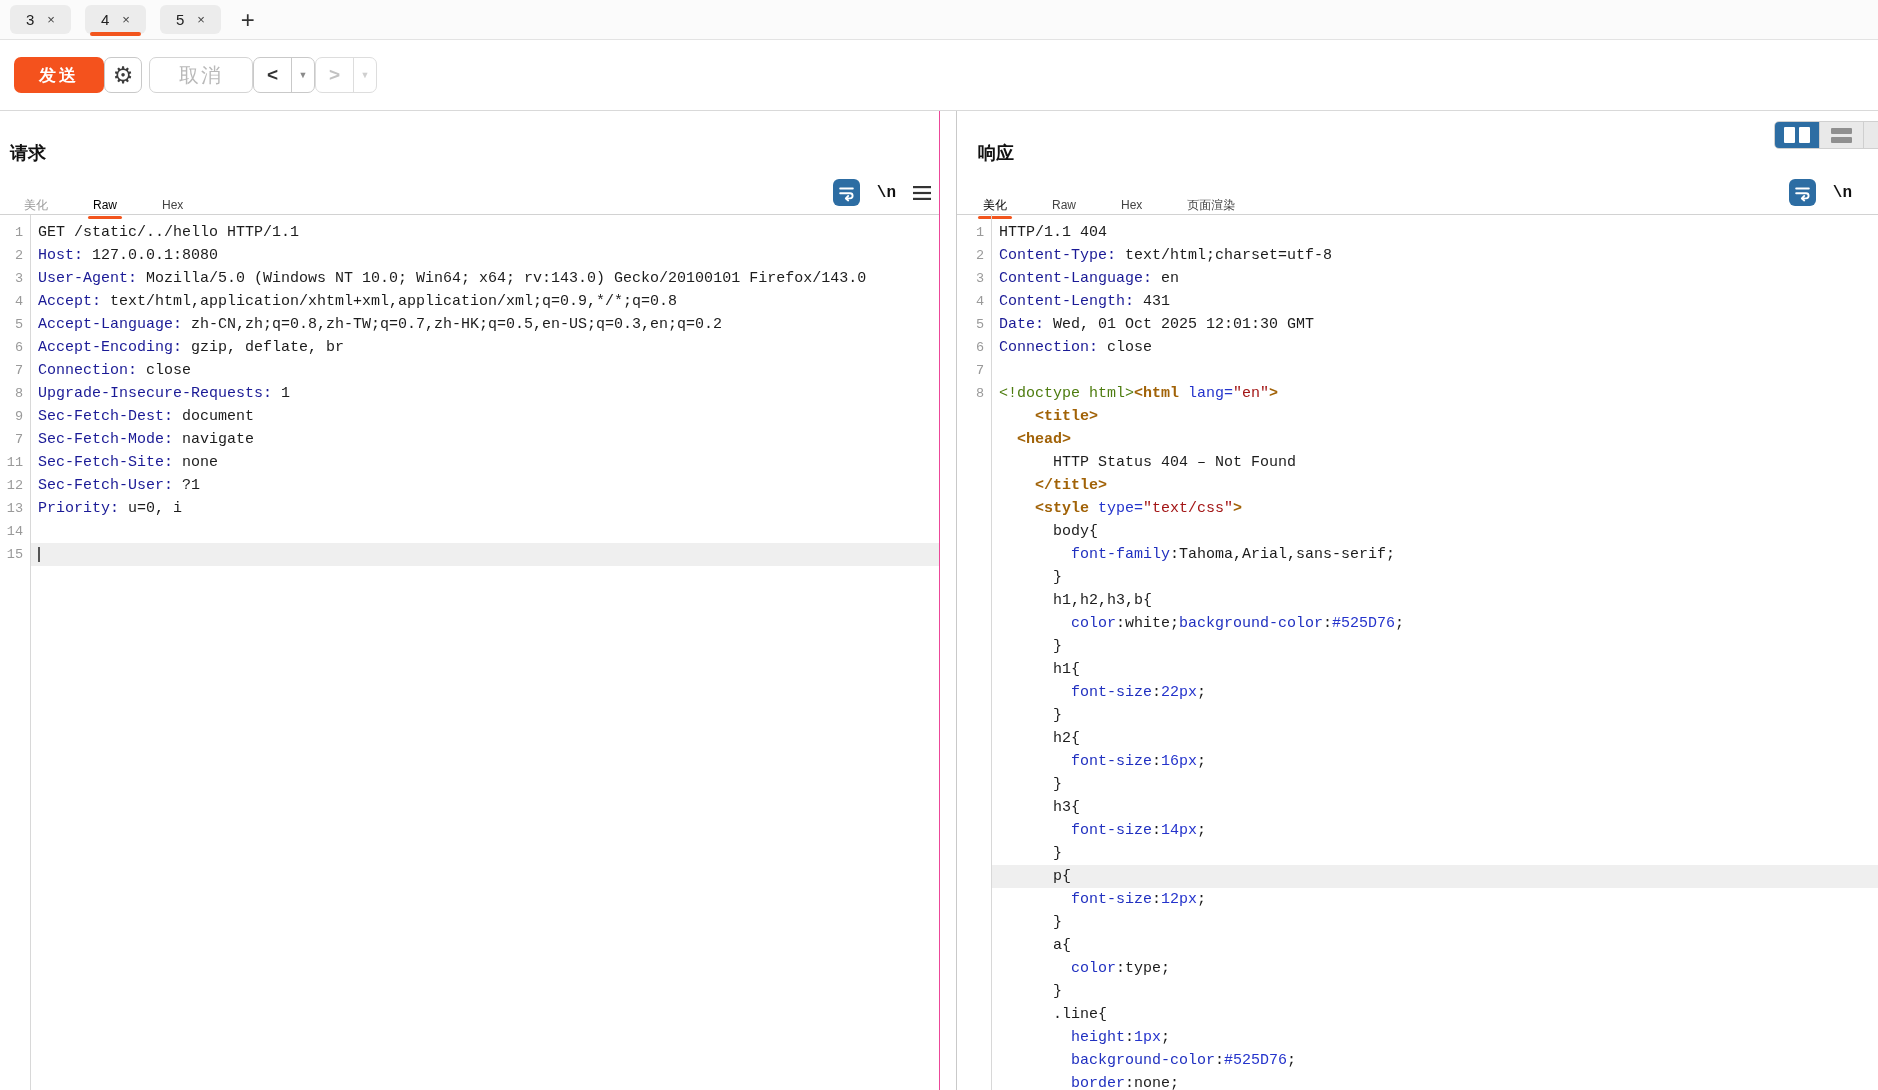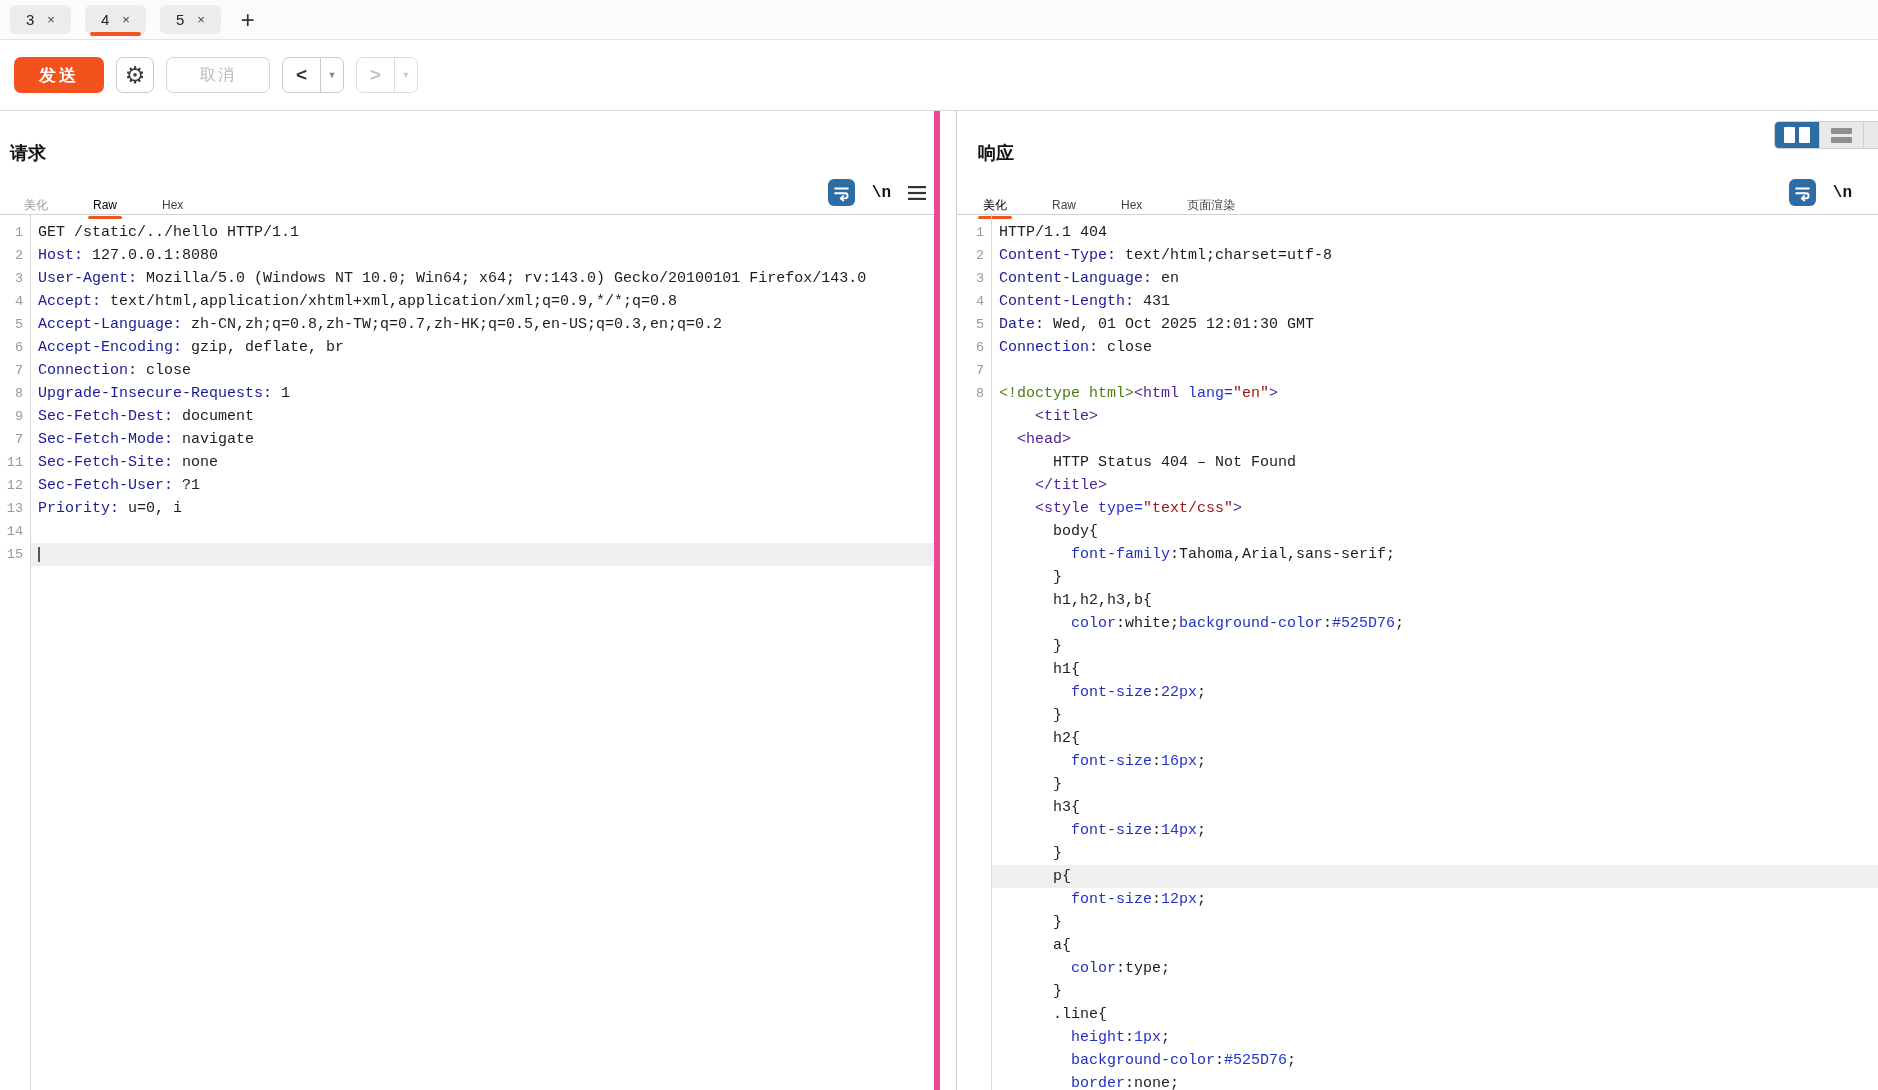--- a/index.html
+++ b/index.html
@@ -11,45 +11,45 @@
     display:flex; align-items:center; padding-left:10px; }
   .tabs-holder { display:flex; align-items:center; gap:14px; }
   .tab { position:relative; background:#ececec; border-radius:6px; height:29px;
     padding:0 16px; display:flex; align-items:center; gap:13px; font-size:15px; color:#222; }
   .tab .close { font-size:13px; color:#444; }
   .tab.active::after { content:""; position:absolute; left:5px; right:5px; bottom:-2px;
     height:4px; background:#f2551d; border-radius:3px; }
   .newtab { font-size:24px; color:#333; margin-left:20px; line-height:1; cursor:default; }
 
   
-  .toolbar { height:71px; display:flex; align-items:center; gap:12px;
+  .toolbar { height:71px; display:flex; align-items:center; gap:0;
     padding-left:14px; border-bottom:1px solid #d9d9d9; background:#fff; }
   .btn-send { width:90px; height:36px; background:#f4521d; color:#fff; font-weight:bold;
     font-size:17px; border-radius:7px; display:flex; align-items:center; justify-content:center;
     letter-spacing:3px; }
   .btn-icon { width:38px; height:36px; border:1px solid #c9c9c9; border-radius:7px;
     display:flex; align-items:center; justify-content:center; background:#fff; }
   .gear { font-size:23px; color:#3c3c3c; line-height:1; }
   .btn-cancel { width:104px; height:36px; border:1px solid #d4d4d4; border-radius:7px;
-    color:#b9b9b9; font-size:16px; display:flex; align-items:center; justify-content:center;
-    letter-spacing:2px; }
+    color:#b9b9b9; font-size:20px; display:flex; align-items:center; justify-content:center;
+    letter-spacing:2px;margin-left:7px; }
   .btn-split { height:36px; border:1px solid #c9c9c9; border-radius:7px; display:flex;
     align-items:stretch; overflow:hidden; background:#fff; }
   .split-main { width:37px; display:flex; align-items:center; justify-content:center;
     font-size:19px; font-weight:bold; color:#333; }
   .split-arrow { width:23px; border-left:1px solid #c9c9c9; display:flex; align-items:center;
     justify-content:center; font-size:9px; color:#8a8a8a; }
   .btn-split.disabled { border-color:#ddd; }
   .btn-split.disabled .split-main { color:#c2c2c2; }
   .btn-split.disabled .split-arrow { color:#cfcfcf; border-left-color:#ddd; }
 
   
   .main { display:flex; height:979px; }
   .panel { display:flex; flex-direction:column; }
-  .panel-left { width:940px; border-right:6px solid #ec4899; }
+  .panel-left { width:940px; border-right:1px solid #ec4899; }
   .splitter { width:17px; border-right:1px solid #c9c9c9; background:#fff; }
   .panel-right { flex:1; position:relative; }
 
   .panel-title { font-size:18px; font-weight:bold; color:#111; padding-top:30px; height:52px; }
   .panel-left .panel-title { padding-left:10px; }
   .panel-right .panel-title { padding-left:21px; }
 
   .tabs-row { position:relative; margin-top:12px; height:40px; border-bottom:1px solid #d2d2d2;
     display:flex; align-items:flex-end; }
   .panel-left .tabs-row { padding-left:24px; }
@@ -78,21 +78,21 @@
   .gut { flex:0 0 auto; text-align:right; padding-right:7px; color:#9a9a9a; font-size:13.5px; }
   .code-req .gut { width:30px; }
   .code-res .gut { width:34px; }
   .txt { flex:1; padding-left:8px; }
   .row.hl .txt { background:#efefef; }
   .caret { display:inline-block; width:2px; height:15px; background:#555; vertical-align:middle; margin-right:-2px; }
 
   .c-p  { color:#1c1c1c; }
   .c-h  { color:#1a1a96; }
   .c-d  { color:#4d7c0f; }
-  .c-t  { color:#4c1d95; }
+  .c-t  { color:#a16207;font-weight:bold; }
   .c-a  { color:#2433cc; }
   .c-s  { color:#a31515; }
   .c-pr { color:#2030c0; }
   .c-v  { color:#2433cc; }
 
   
   .vt { position:absolute; top:121px; right:-30px; display:flex; border:1px solid #d0d0d0;
     border-radius:5px; overflow:hidden; background:#e9e9e9; }
   .vt-seg { width:44px; height:26px; background:#e9e9e9; display:flex; align-items:center;
     justify-content:center; gap:4px; }

